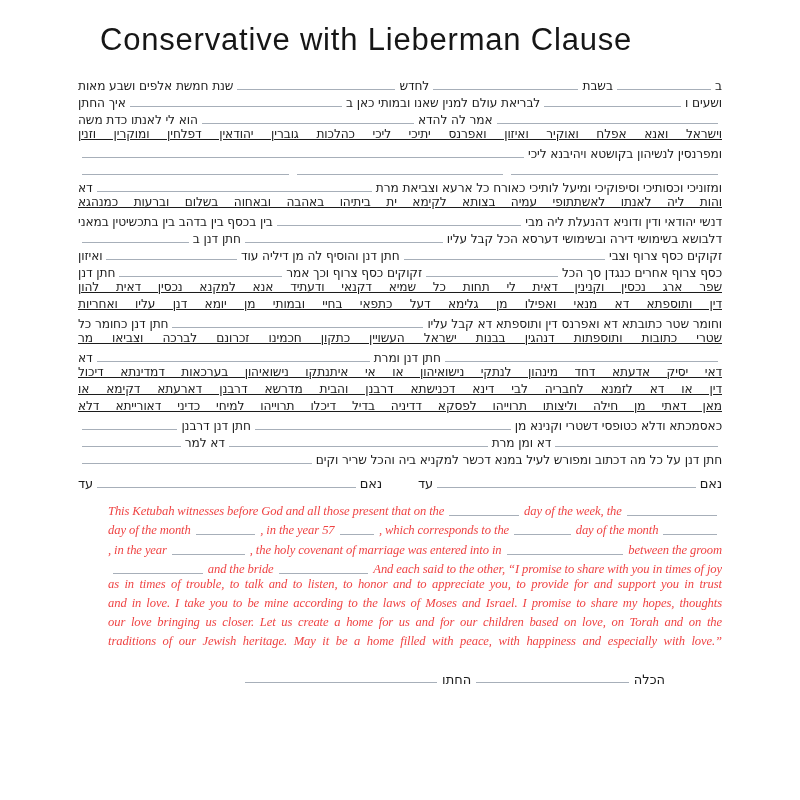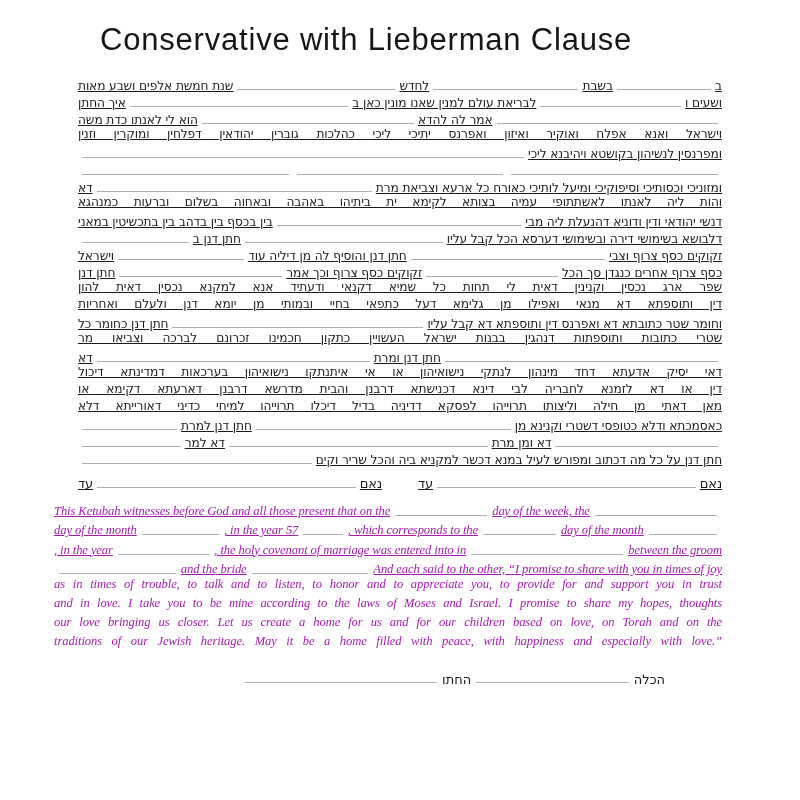--- a/index.html
+++ b/index.html
@@ -28,29 +28,29 @@
     display:flex; direction:rtl; align-items:flex-end;
     height:17px; font-size:12.2px; letter-spacing:-0.1px;
     overflow:hidden; white-space:nowrap;
   }
   .hline.solid{
     display:block; text-align:justify; text-align-last:justify;
     overflow:hidden;
     text-decoration:underline;
   }
   .hline:last-child{ margin-top:7px; font-size:13px; }
-  .tok{ white-space:nowrap; flex:0 0 auto;text-decoration:underline; }
+  .tok{ white-space:nowrap; flex:0 0 auto; }
   .bl{
     flex-grow:1; flex-shrink:1; flex-basis:24px;
     border-bottom:1px solid var(--line);
     margin:0 4px 3px 4px; height:1px; min-width:14px;
   }
   .sp{ flex:0 0 auto; }
   
-  .eng{ margin:9px 78px 0 54px; color:#a21caf; }
+  .eng{ margin:9px 78px 0 108px; color:#ef4444; }
   .eline{
     display:flex; align-items:flex-end;
     height:19.2px; overflow:hidden; white-space:nowrap;
     font-family:"Liberation Serif","DejaVu Serif",serif;
     font-style:italic; font-size:12.6px; letter-spacing:-0.1px;
   }
   .eline.solid{ display:block; text-align:justify; text-align-last:justify; }
   .eline .bl{ margin:0 5px 3px 5px; }
   
   .bottom{ margin:0 78px; }
@@ -73,21 +73,21 @@
         <span class="bl" style="flex-grow: 1.1;"></span>
         <span class="tok">בשבת</span>
         <span class="bl" style="flex-grow: 1.9;"></span>
         <span class="tok">לחדש</span>
         <span class="bl" style="flex-grow: 2.1;"></span>
         <span class="tok">שנת חמשת אלפים ושבע מאות</span>
       </div>
       <div class="hline">
         <span class="tok">ושעים ו</span>
         <span class="bl" style="flex-grow: 0.9;"></span>
-        <span class="tok">לבריאת עולם למנין שאנו מונין כאן ב</span>
+        <span class="tok">לבריאת עולם למנין שאנו ובמותי כאן ב</span>
         <span class="bl" style="flex-grow: 1.5;"></span>
         <span class="tok">איך החתן</span>
       </div>
       <div class="hline">
         <span class="bl" style="flex-grow: 2.1;"></span>
         <span class="tok">אמר לה להדא</span>
         <span class="bl" style="flex-grow: 2;"></span>
         <span class="tok">הוא לי לאנתו כדת משה</span>
       </div>
       <div class="hline solid">וישראל ואנא אפלח ואוקיר ואיזון ואפרנס יתיכי ליכי כהלכות גוברין יהודאין דפלחין ומוקרין וזנין</div>
@@ -115,50 +115,50 @@
         <span class="tok">דלבושא בשימושי דירה ובשימושי דערסא הכל קבל עליו</span>
         <span class="bl" style="flex-grow: 2.1;"></span>
         <span class="tok">חתן דנן ב</span>
         <span class="bl" style="flex-grow: 1;"></span>
       </div>
       <div class="hline">
         <span class="tok">זקוקים כסף צרוף וצבי</span>
         <span class="bl" style="flex-grow: 2;"></span>
         <span class="tok">חתן דנן והוסיף לה מן דיליה עוד</span>
         <span class="bl" style="flex-grow: 1.2;"></span>
-        <span class="tok">וישראל</span>
+        <span class="tok">ואיזון</span>
       </div>
       <div class="hline">
         <span class="tok">כסף צרוף אחרים כנגדן סך הכל</span>
         <span class="bl" style="flex-grow: 1.4;"></span>
         <span class="tok">זקוקים כסף צרוף וכך אמר</span>
         <span class="bl" style="flex-grow: 1.8;"></span>
         <span class="tok">חתן דנן</span>
       </div>
       <div class="hline solid">שפר ארג נכסין וקנינין דאית לי תחות כל שמיא דקנאי ודעתיד אנא למקנא נכסין דאית להון</div>
-      <div class="hline solid">דין ותוספתא דא מנאי ואפילו מן גלימא דעל כתפאי בחיי ובמותי מן יומא דנן ולעלם ואחריות</div>
+      <div class="hline solid">דין ותוספתא דא מנאי ואפילו מן גלימא דעל כתפאי בחיי ובמותי מן יומא דנן עליו ואחריות</div>
       <div class="hline">
         <span class="tok">וחומר שטר כתובתא דא ואפרנס דין ותוספתא דא קבל עליו</span>
         <span class="bl" style="flex-grow: 1;"></span>
         <span class="tok">חתן דנן כחומר כל</span>
       </div>
       <div class="hline solid">שטרי כתובות ותוספתות דנהגין בבנות ישראל העשויין כתקון חכמינו זכרונם לברכה וצביאו מר</div>
       <div class="hline">
         <span class="bl" style="flex-grow: 3;"></span>
         <span class="tok">חתן דנן ומרת</span>
         <span class="bl" style="flex-grow: 3;"></span>
         <span class="tok">דא</span>
       </div>
       <div class="hline solid">דאי יסיק אדעתא דחד מינהון לנתקי נישואיהון או אי איתנתקו נישואיהון בערכאות דמדינתא דיכול</div>
       <div class="hline solid">דין או דא לזמנא לחבריה לבי דינא דכנישתא דרבנן והבית מדרשא דרבנן דארעתא דקימא או</div>
       <div class="hline solid">מאן דאתי מן חילה וליצותו תרוייהו לפסקא דדיניה בדיל דיכלו תרוייהו למיחי כדיני דאורייתא דלא</div>
       <div class="hline">
         <span class="tok">כאסמכתא ודלא כטופסי דשטרי וקנינא מן</span>
         <span class="bl" style="flex-grow: 2.6;"></span>
-        <span class="tok">חתן דנן למרת</span>
+        <span class="tok">חתן דנן דרבנן</span>
         <span class="bl" style="flex-grow: 0.8;"></span>
       </div>
       <div class="hline">
         <span class="bl" style="flex-grow: 1.3;"></span>
         <span class="tok">דא ומן מרת</span>
         <span class="bl" style="flex-grow: 2.2;"></span>
         <span class="tok">דא למר</span>
         <span class="bl" style="flex-grow: 0.7;"></span>
       </div>
       <div class="hline">

